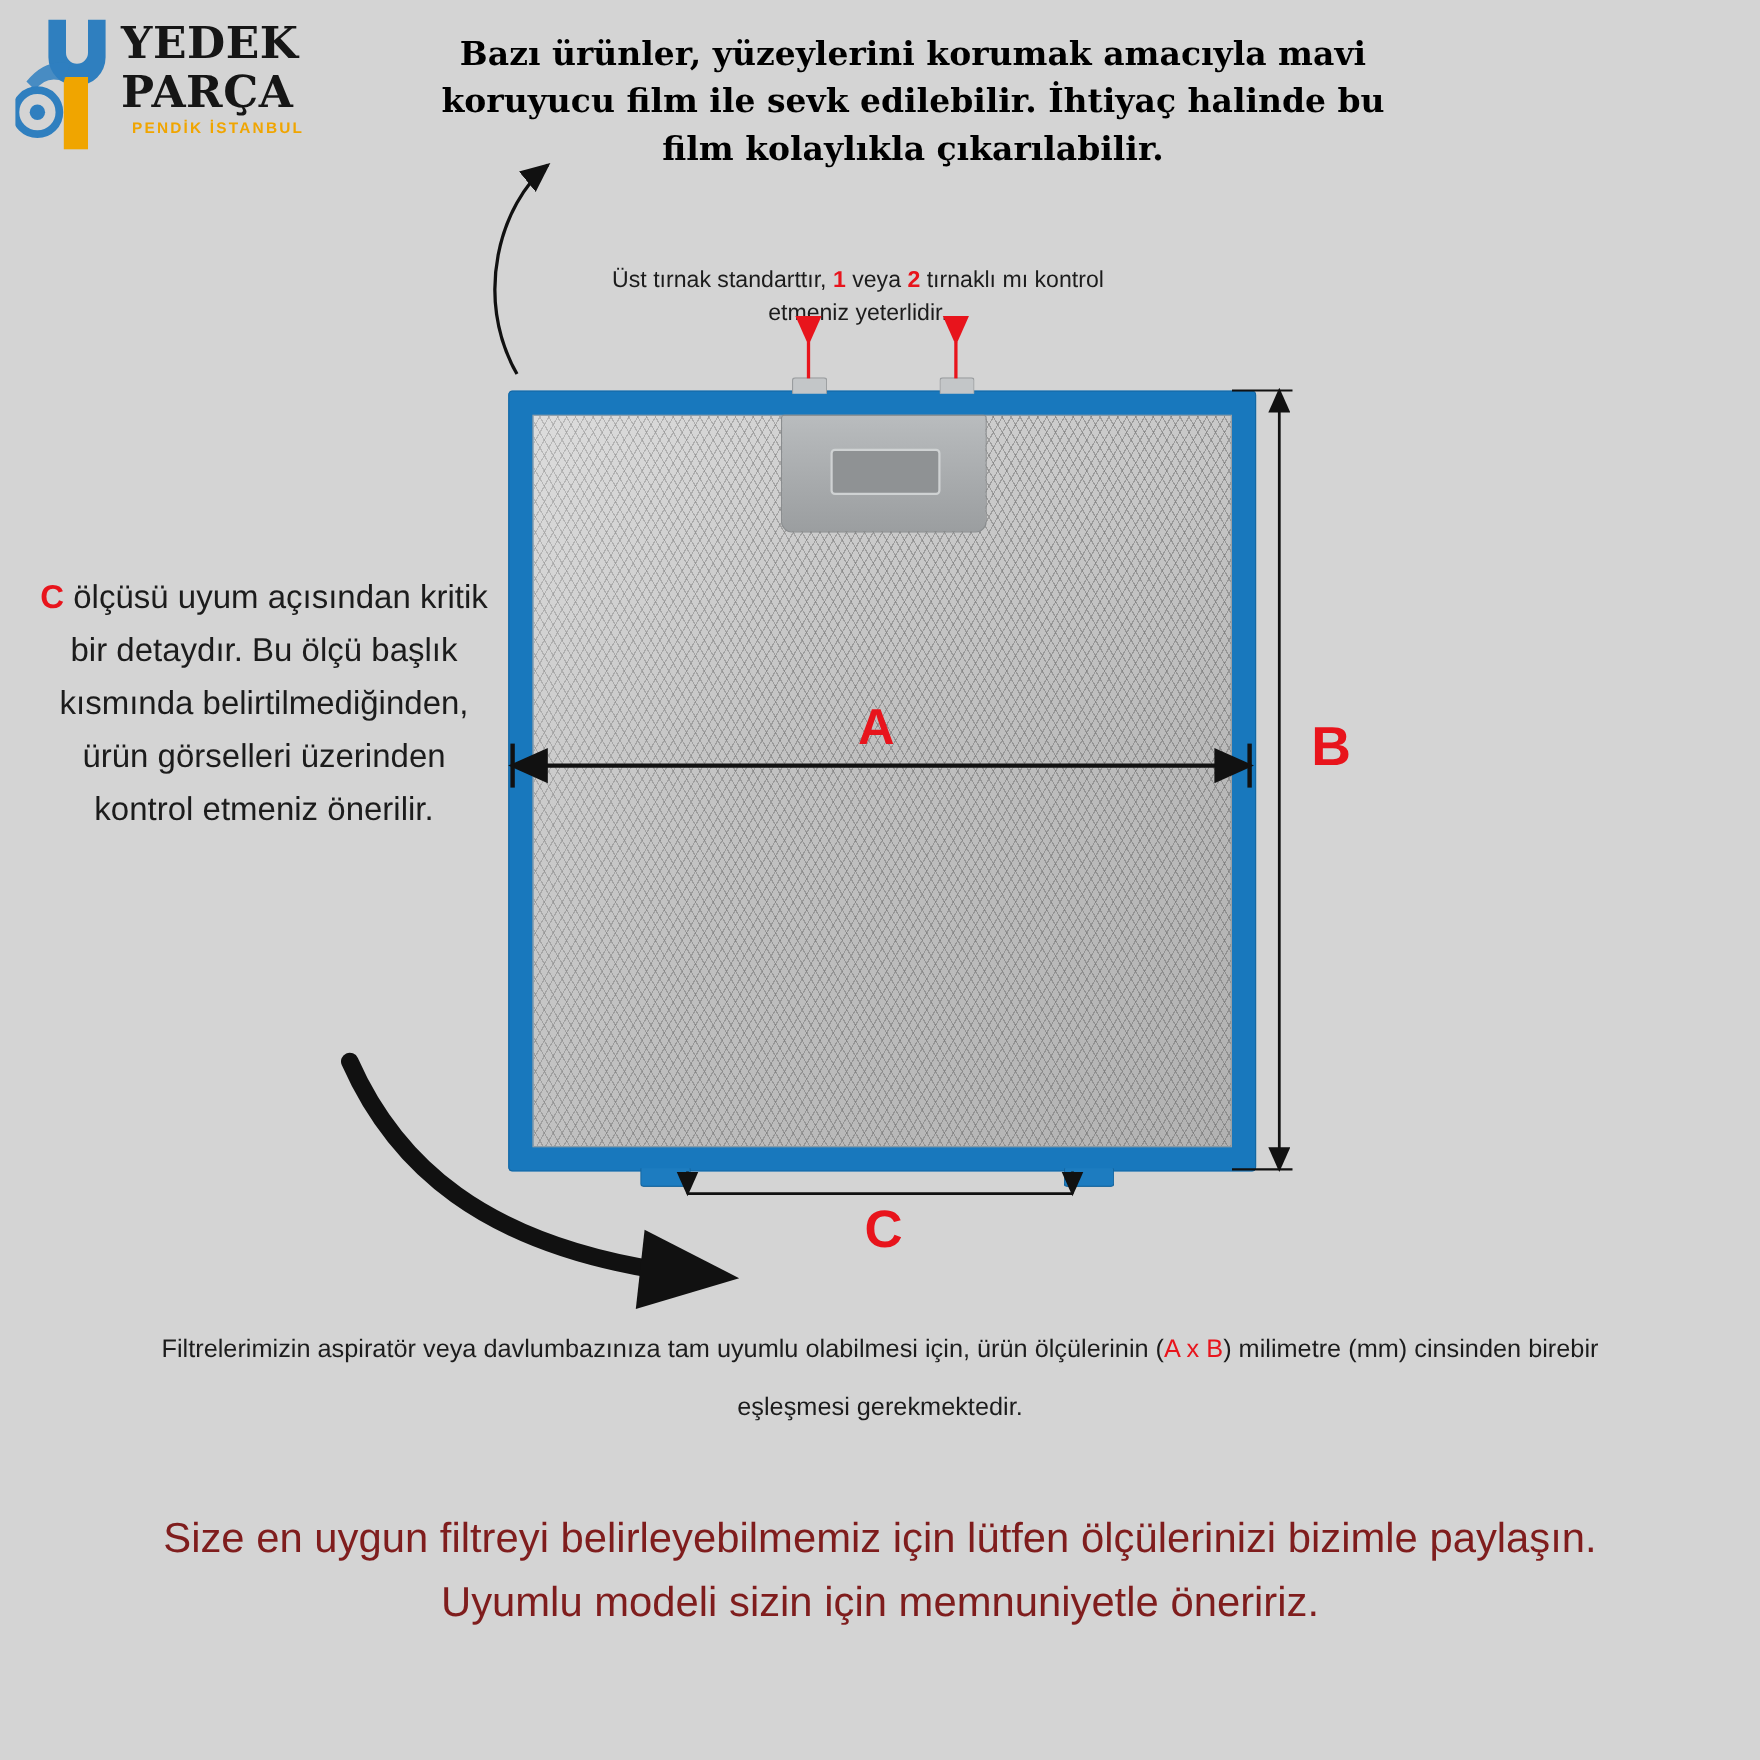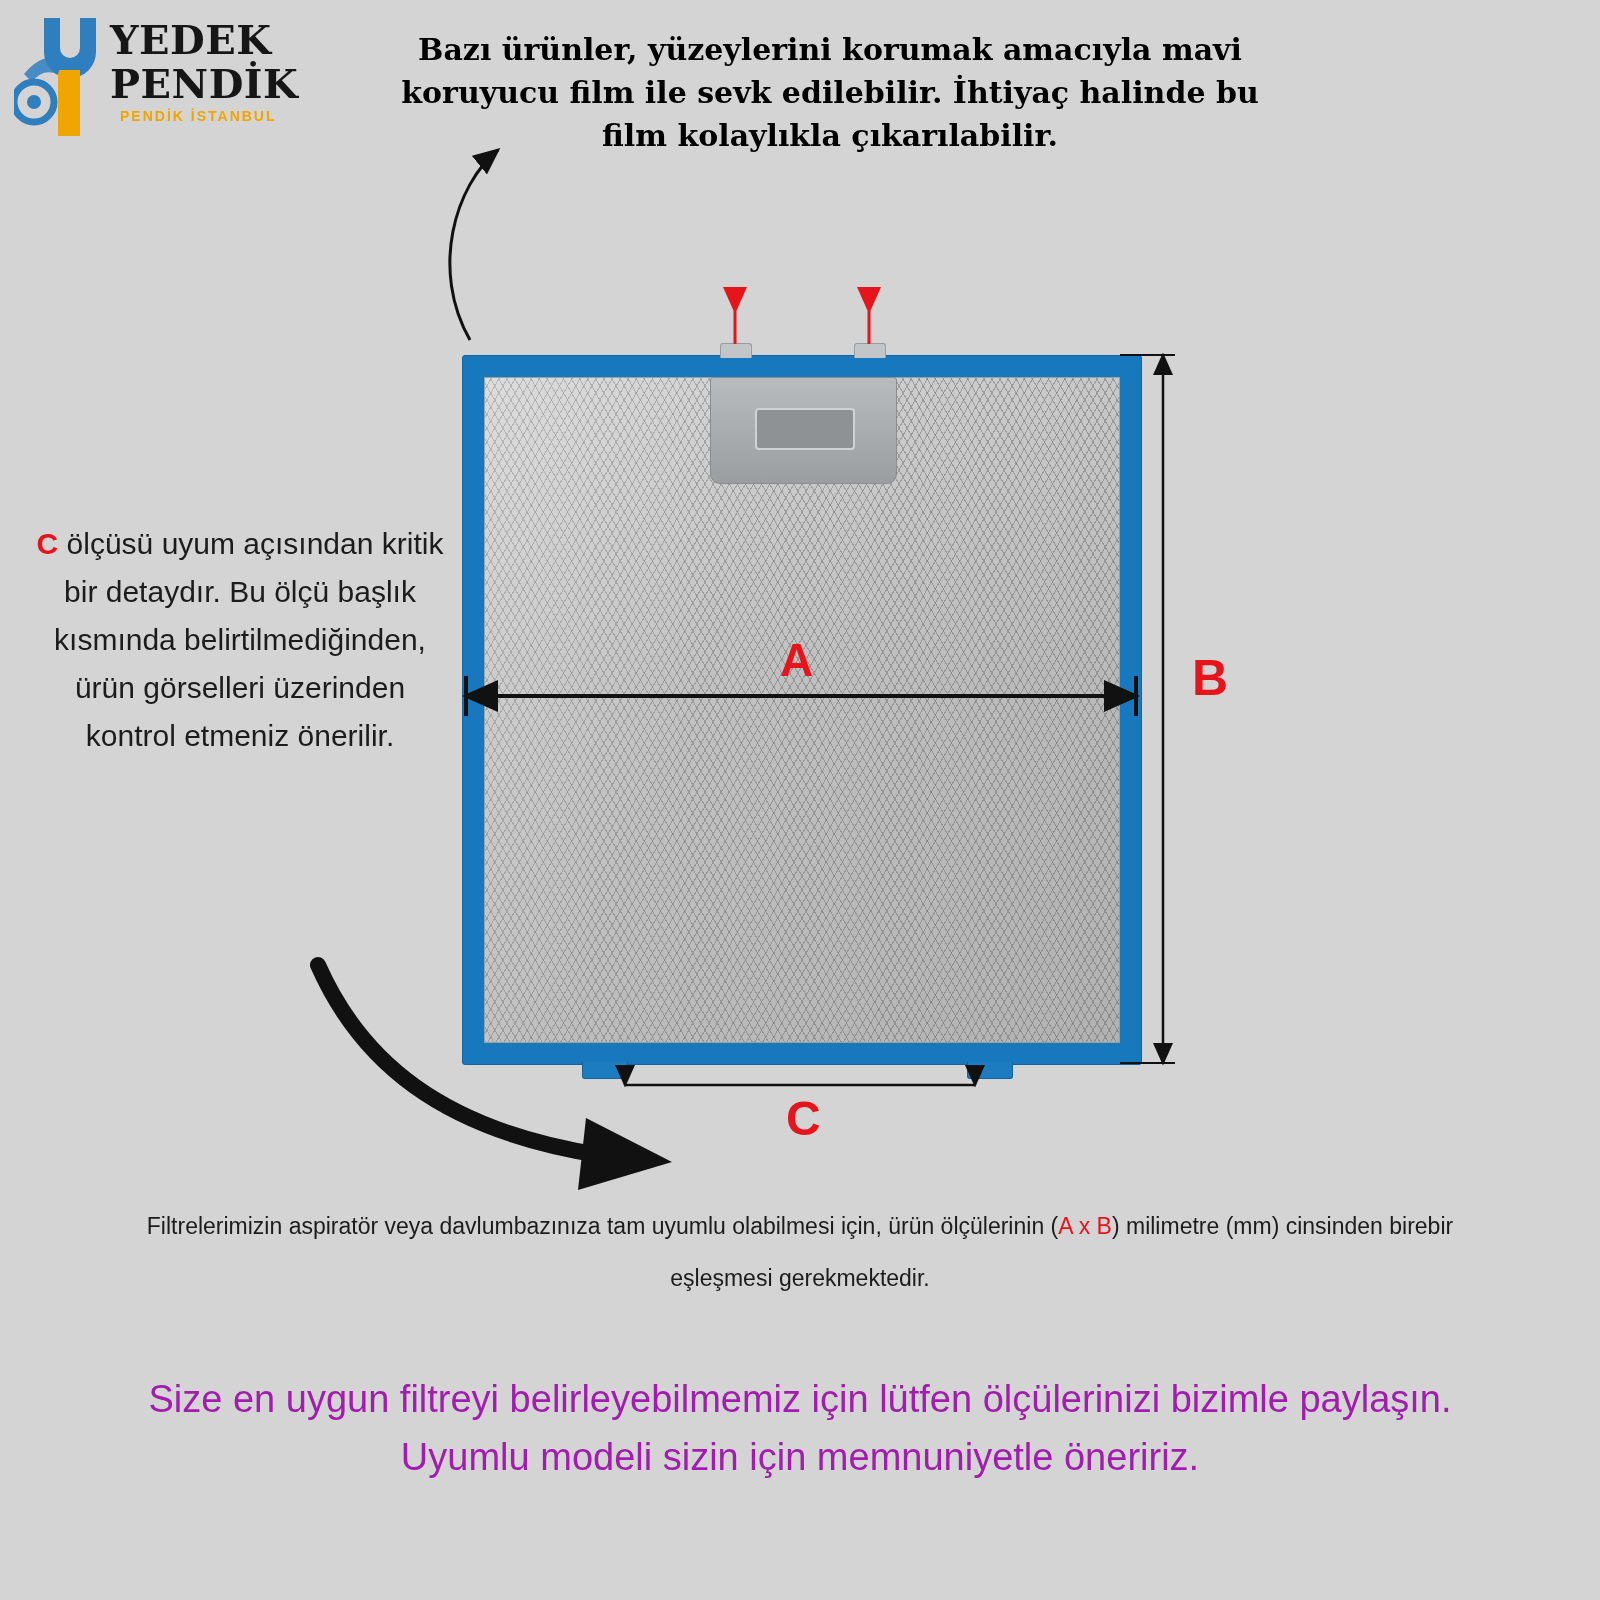--- a/index.html
+++ b/index.html
@@ -222,21 +222,21 @@
   }
   .cta-note {
     position: absolute;
     left: 120px;
     top: 1370px;
     width: 1360px;
     text-align: center;
     font-family: "Liberation Sans", sans-serif;
     font-size: 38px;
     line-height: 58px;
-    color: #a21caf;
+    color: #7f1d1d;
   }
 
   svg.overlay {
     position: absolute;
     left: 0;
     top: 0;
     width: 1600px;
     height: 1600px;
     pointer-events: none;
   }
@@ -251,27 +251,30 @@
       <svg width="92" height="120" viewBox="0 0 92 120">
         <circle cx="20" cy="86" r="20" fill="none" stroke="#2f7fbf" stroke-width="7"></circle>
         <circle cx="20" cy="86" r="7" fill="#2f7fbf"></circle>
         <path d="M30 2 h16 v30 a10 10 0 0 0 20 0 V2 h16 v34 a26 26 0 0 1 -52 0 Z" fill="#2f7fbf"></path>
         <rect x="44" y="54" width="22" height="66" fill="#f0a500"></rect>
         <path d="M10 58 q18 -22 40 -16 l-6 16 q-16 -6 -26 8 Z" fill="#2f7fbf" opacity=".85"></path>
       </svg>
     </div>
     <div class="logo-text">
       <div class="logo-line1">YEDEK</div>
-      <div class="logo-line2">PENDİK</div>
+      <div class="logo-line2">PARÇA</div>
       <div class="logo-sub">PENDİK İSTANBUL</div>
     </div>
   </div>
 
   <div class="header-note">Bazı ürünler, yüzeylerini korumak amacıyla mavi koruyucu film ile sevk edilebilir. İhtiyaç halinde bu film kolaylıkla çıkarılabilir.</div>
 
+  <div class="tab-note">
+    <span>Üst tırnak standarttır, </span><span class="num">1</span><span> veya </span><span class="num">2</span><span> tırnaklı mı kontrol etmeniz yeterlidir.</span>
+  </div>
 
   <div class="left-note">
     <span class="cmark">C</span><span> ölçüsü uyum açısından kritik bir detaydır. Bu ölçü başlık kısmında belirtilmediğinden, ürün görselleri üzerinden kontrol etmeniz önerilir.</span>
   </div>
 
   <div class="filter">
     <div class="clip-top c1"></div>
     <div class="clip-top c2"></div>
     <div class="filter-inner">
       <div class="mesh-shade"></div>

